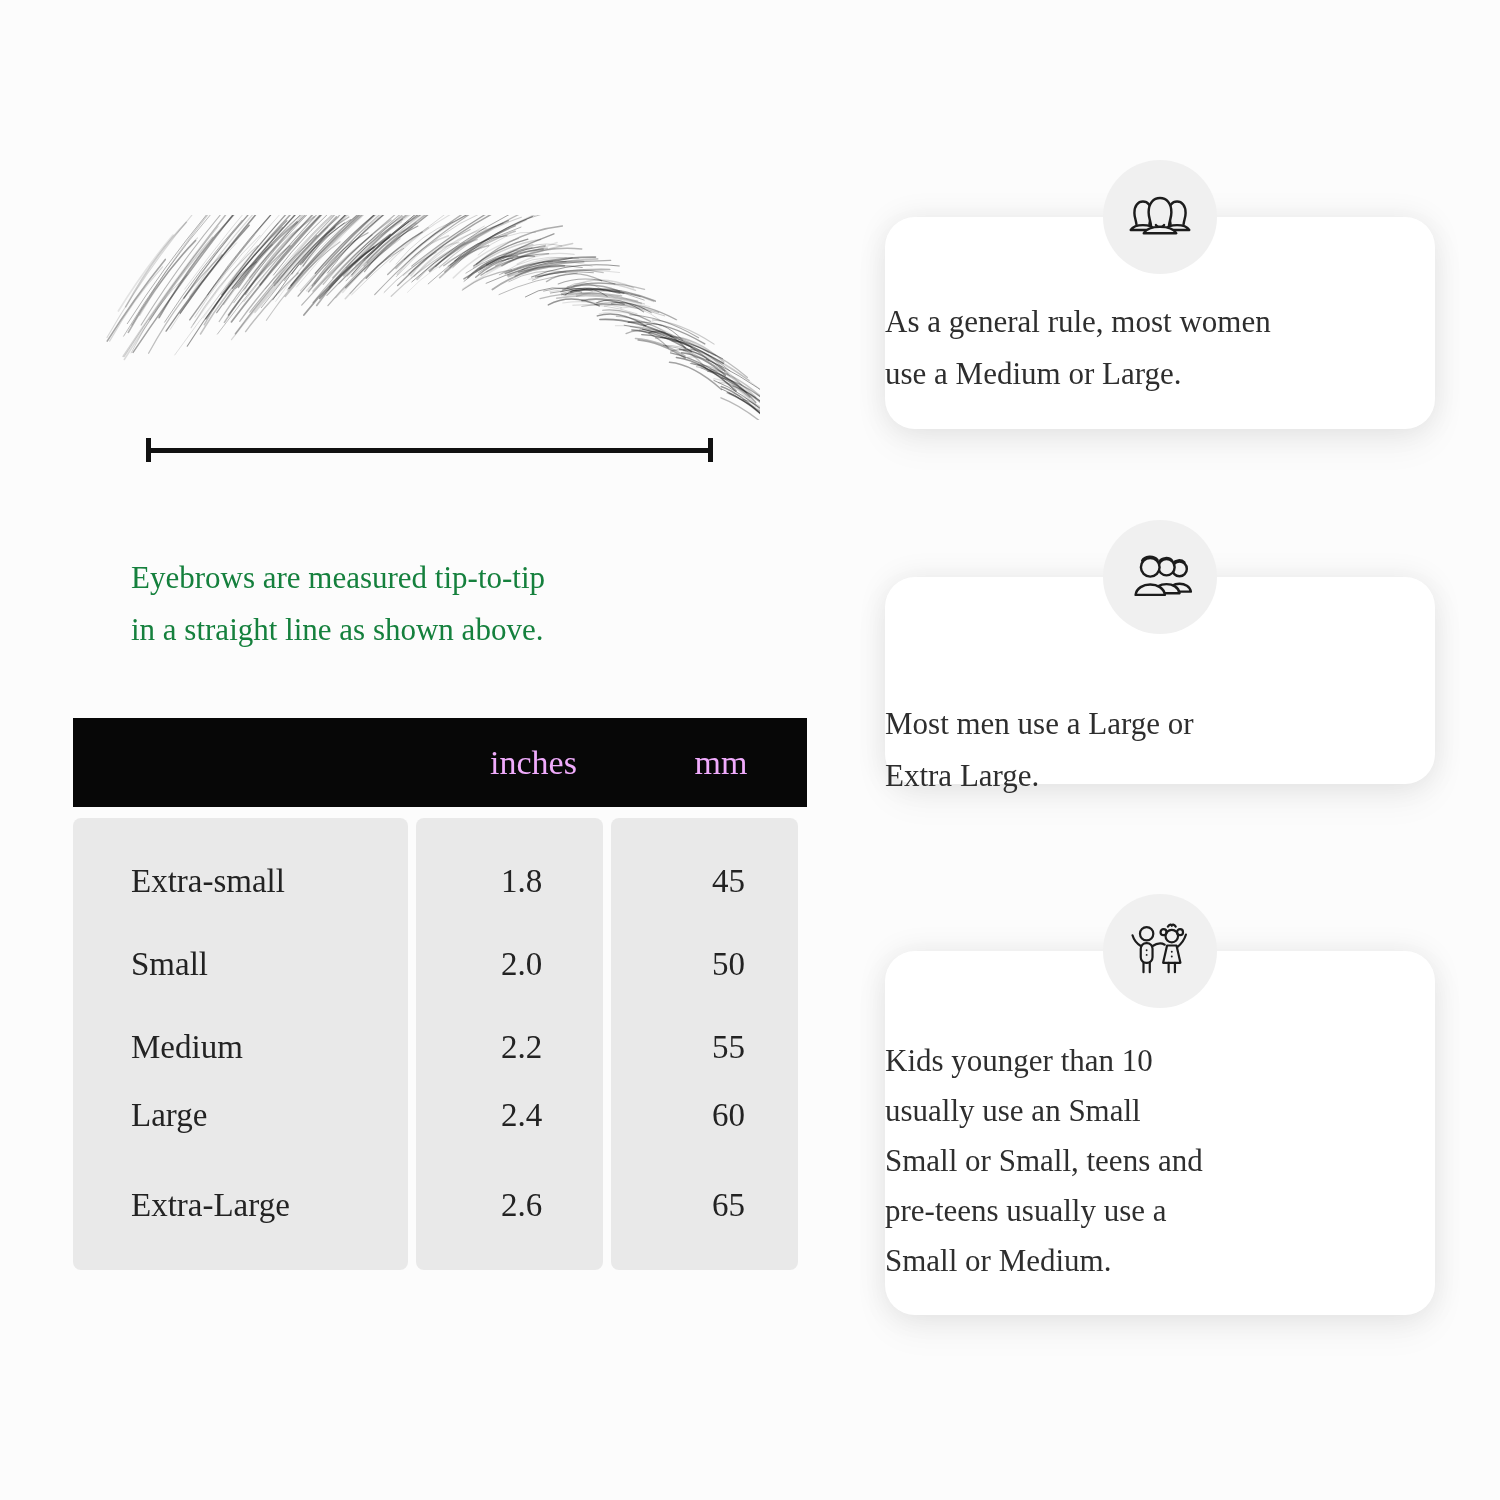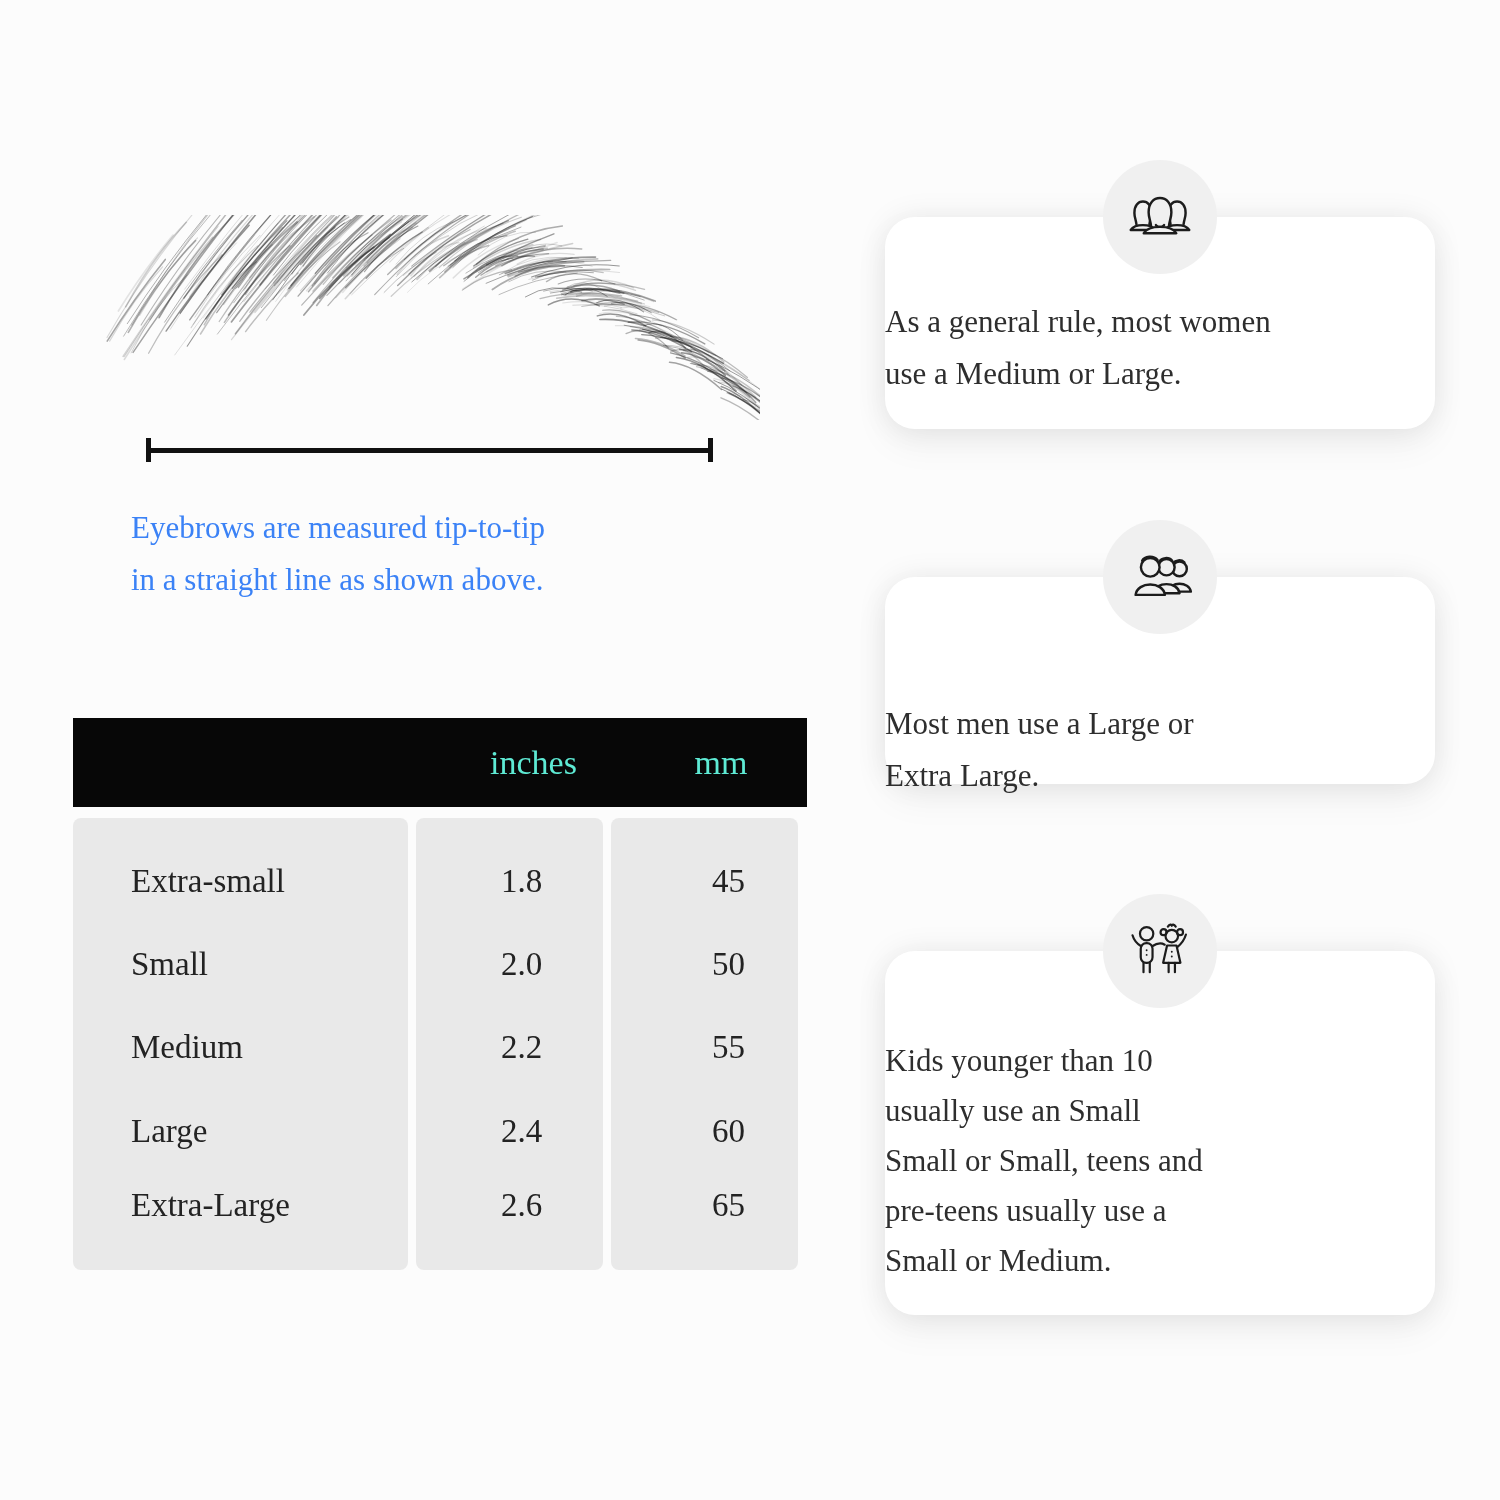--- a/index.html
+++ b/index.html
@@ -8,39 +8,39 @@
     background:#fcfcfc;
     font-family:"Liberation Serif","DejaVu Serif",serif;
     color:#2e2e2e;
   }
   
   #brow-wrap{position:absolute;left:105px;top:215px;width:655px;height:205px;}
   #measure{position:absolute;left:146px;top:438px;width:567px;height:24px;}
   #measure .bar{position:absolute;left:0;top:10px;width:100%;height:5px;background:#111;}
   #measure .cap{position:absolute;top:0;width:5px;height:24px;background:#111;}
   #measure .cap.left{left:0;} #measure .cap.right{right:0;}
-  #caption{position:absolute;left:131px;top:502px;font-size:31px;line-height:52px;color:#3b82f6;}
+  #caption{position:absolute;left:131px;top:552px;font-size:31px;line-height:52px;color:#15803d;}
   #caption span{display:block;white-space:nowrap;}
 
   
   #size-table{position:absolute;left:73px;top:718px;width:725px;height:552px;}
   .hdr-cell{position:absolute;top:0;height:89px;background:#070707;border-radius:0;
             display:flex;align-items:center;justify-content:center;
-            color:#5eead4;font-size:34px;padding-left:24px;}
+            color:#f0abfc;font-size:34px;padding-left:24px;}
   #hdr-size{left:0;width:335px;}
   #hdr-inches{left:343px;width:187px;}
   #hdr-mm{left:538px;width:172px;}
   .col-bg{position:absolute;top:100px;height:452px;background:#e9e9e9;border-radius:8px;}
   #colbg-1{left:0;width:335px;} #colbg-2{left:343px;width:187px;} #colbg-3{left:538px;width:187px;}
   .t-row{position:absolute;width:725px;height:90px;display:grid;
          grid-template-columns:335px 187px 187px;column-gap:20px;align-items:center;
          font-size:33px;color:#232323;}
   .t-row .lbl{padding-left:58px;white-space:nowrap;}
   .t-row .val{text-align:center;}
-  #row-0{top:118px;} #row-1{top:201px;} #row-2{top:284px;} #row-3{top:368px;} #row-4{top:442px;}
+  #row-0{top:118px;} #row-1{top:201px;} #row-2{top:284px;} #row-3{top:352px;} #row-4{top:442px;}
 
   
   .card{position:absolute;left:885px;width:550px;background:#ffffff;border-radius:30px;
         box-shadow:0 0 30px rgba(0,0,0,.08),0 16px 36px rgba(0,0,0,.05);}
   #card-women{top:217px;height:212px;}
   #card-men{top:577px;height:207px;}
   #card-kids{top:951px;height:364px;}
   .icon-circle{position:absolute;left:1103px;width:114px;height:114px;border-radius:50%;
                background:#f0f0f0;display:flex;align-items:center;justify-content:center;}
   #circle-women{top:160px;} #circle-men{top:520px;} #circle-kids{top:894px;}

